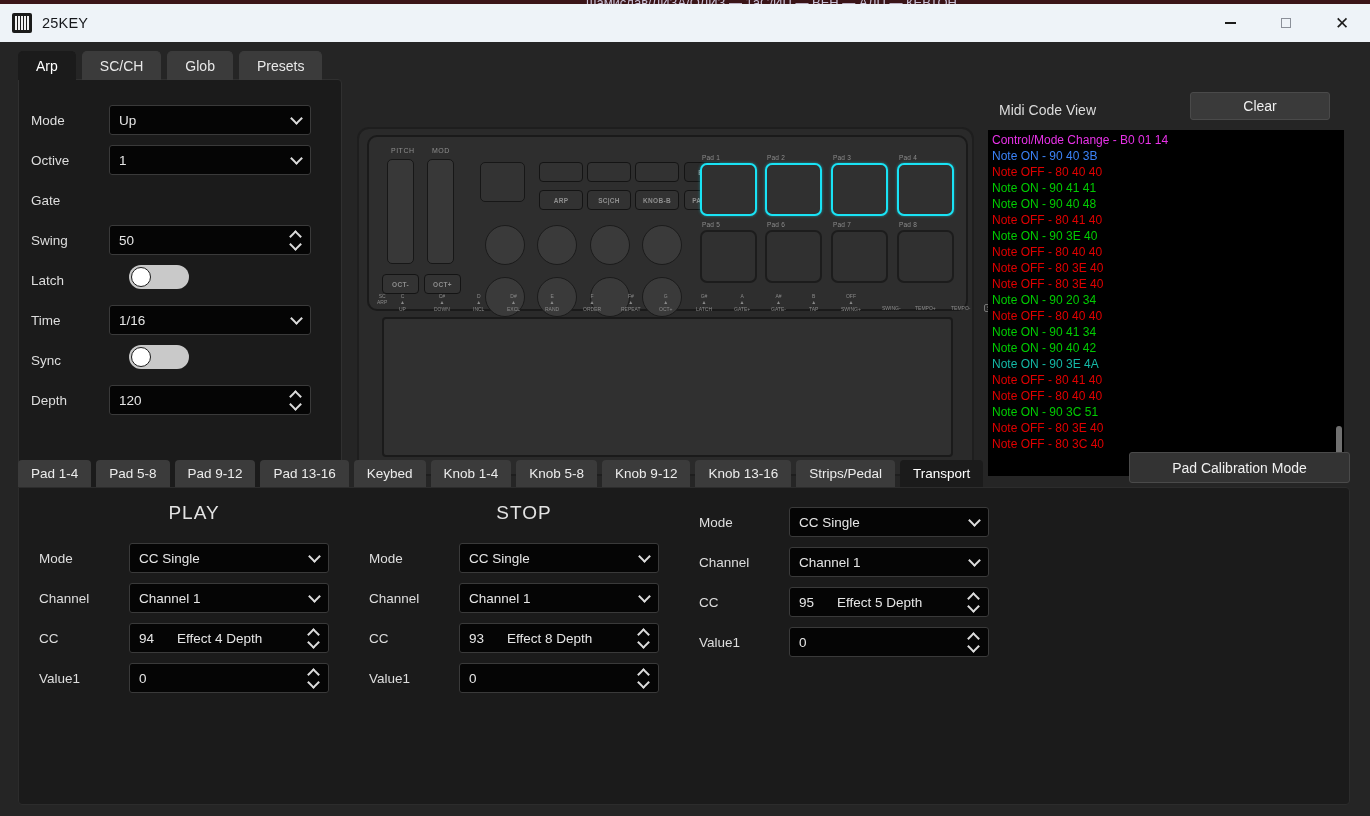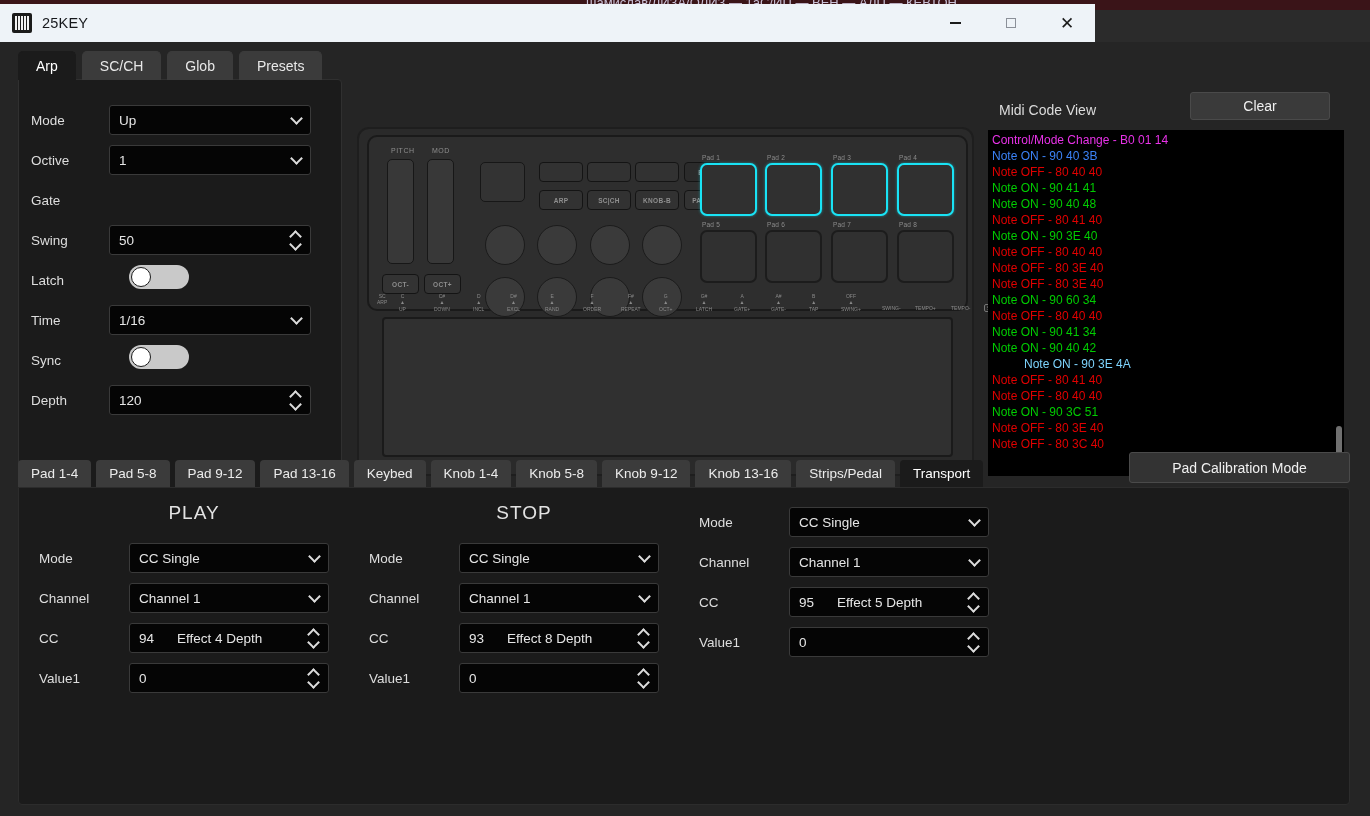--- a/index.html
+++ b/index.html
@@ -16,21 +16,21 @@
     background: #3a1418; overflow: hidden;
   }
   #bg-strip .bgtext {
     position: absolute; left: 586px; top: -5px;
     font-size: 13px; color: #c9c0d6; white-space: nowrap;
     font-family: "Liberation Sans", sans-serif;
   }
 
   
   #titlebar {
-    position: absolute; left: 0; top: 4px; width: 1095px; height: 38px;
+    position: absolute; left: 0; top: 4px; width: 1370px; height: 38px;
     background: #eef3f8; display: flex; align-items: center;
   }
   #app-icon {
     width: 20px; height: 20px; margin-left: 12px; flex: none;
     background: #1b1b1b; border-radius: 2px; position: relative; overflow: hidden;
   }
   #app-icon .wkey {
     position: absolute; top: 3px; width: 2px; height: 14px; background: #f2f2f2;
   }
   #app-icon .bkey {
@@ -525,25 +525,25 @@
         <div class="mline" style="color: rgb(232, 50, 232);">Control/Mode Change - B0 01 14</div>
         <div class="mline" style="color: #3b82f6;">Note ON - 90 40 3B</div>
         <div class="mline" style="color: rgb(224, 0, 0);">Note OFF - 80 40 40</div>
         <div class="mline" style="color: rgb(0, 204, 0);">Note ON - 90 41 41</div>
         <div class="mline" style="color: rgb(0, 204, 0);">Note ON - 90 40 48</div>
         <div class="mline" style="color: rgb(224, 0, 0);">Note OFF - 80 41 40</div>
         <div class="mline" style="color: rgb(0, 204, 0);">Note ON - 90 3E 40</div>
         <div class="mline" style="color: rgb(224, 0, 0);">Note OFF - 80 40 40</div>
         <div class="mline" style="color: rgb(224, 0, 0);">Note OFF - 80 3E 40</div>
         <div class="mline" style="color: rgb(224, 0, 0);">Note OFF - 80 3E 40</div>
-        <div class="mline" style="color: rgb(0, 204, 0);">Note ON - 90 60 34</div>
+        <div class="mline" style="color: rgb(0, 204, 0);">Note ON - 90 20 34</div>
         <div class="mline" style="color: rgb(224, 0, 0);">Note OFF - 80 40 40</div>
         <div class="mline" style="color: rgb(0, 204, 0);">Note ON - 90 41 34</div>
         <div class="mline" style="color: rgb(0, 204, 0);">Note ON - 90 40 42</div>
-        <div class="mline" style="color: #7dd3fc; margin-left: 32px;">Note ON - 90 3E 4A</div>
+        <div class="mline" style="color: #14b8a6;">Note ON - 90 3E 4A</div>
         <div class="mline" style="color: rgb(224, 0, 0);">Note OFF - 80 41 40</div>
         <div class="mline" style="color: rgb(224, 0, 0);">Note OFF - 80 40 40</div>
         <div class="mline" style="color: rgb(0, 204, 0);">Note ON - 90 3C 51</div>
         <div class="mline" style="color: rgb(224, 0, 0);">Note OFF - 80 3E 40</div>
         <div class="mline" style="color: rgb(224, 0, 0);">Note OFF - 80 3C 40</div>
       </div>
   </div>
   <div id="midi-scrollbar">
     <div id="midi-thumb"></div>
   </div>

